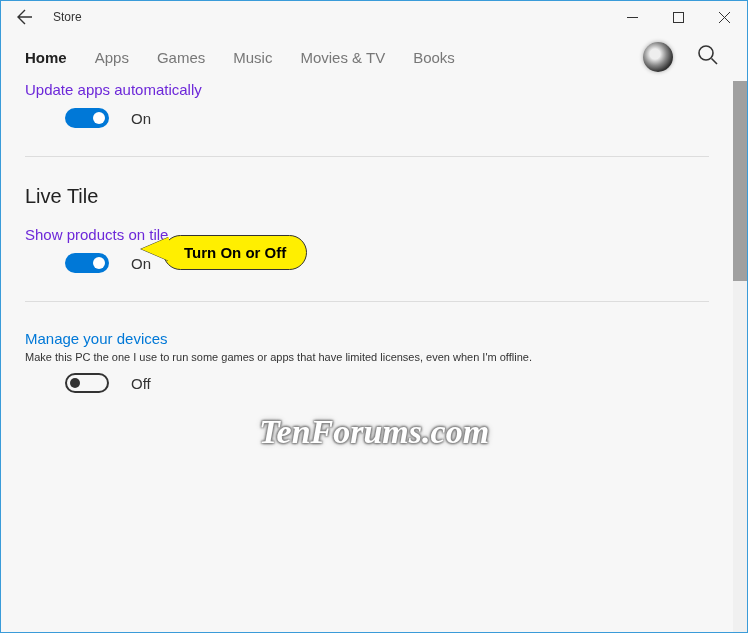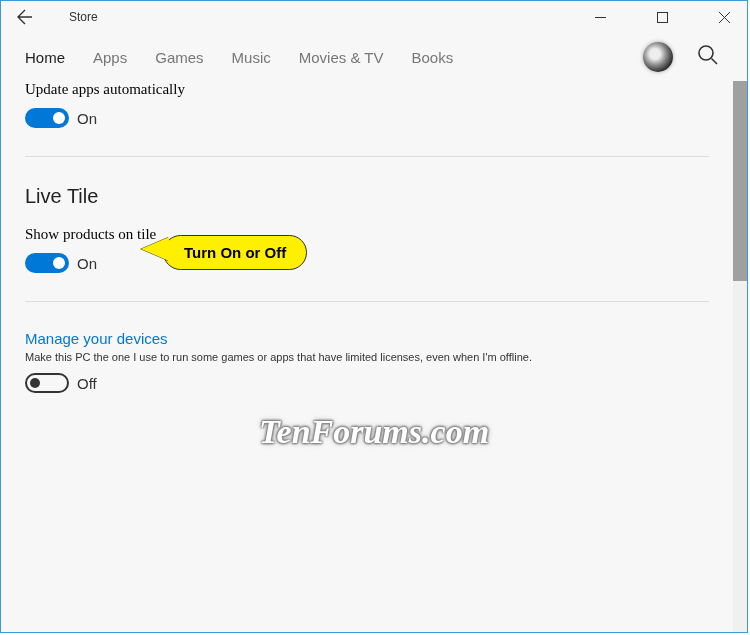--- a/index.html
+++ b/index.html
@@ -23,21 +23,20 @@
       position: relative;
       display: flex;
       flex-direction: column;
     }
     .titlebar {
       height: 32px;
       display: flex;
       align-items: center;
       padding: 0 0 0 8px;
       background: #f7f7f7;
-      gap: 16px;
     }
     .back-btn {
       width: 32px;
       height: 32px;
       display: flex;
       align-items: center;
       justify-content: center;
       cursor: pointer;
     }
     .title-text {
@@ -64,21 +63,21 @@
       gap: 0;
     }
     .nav-item {
       font-size: 15px;
       color: #777;
       padding: 0 14px;
       cursor: pointer;
     }
     .nav-item.active {
       color: #222;
-      font-weight: 400;
+      font-weight: 700;
     }
     .nav-item:first-child {
       padding-left: 0;
     }
     .nav-spacer {
       flex: 1;
     }
     .avatar {
       width: 30px;
       height: 30px;
@@ -126,28 +125,28 @@
       margin-bottom: 20px;
     }
     .section-header {
       font-size: 20px;
       font-weight: 400;
       color: #222;
       margin-bottom: 18px;
     }
     .setting-label {
       font-size: 15px;
-      color: #000000;
+      color: #6d28d9;
       margin-bottom: 10px;
-      font-family: Liberation Serif, serif;
     }
     .toggle-row {
       display: flex;
       align-items: center;
-      gap: 8px;
+      gap: 22px;
+      margin-left: 40px;
     }
     .toggle {
       width: 44px;
       height: 20px;
       border-radius: 10px;
       position: relative;
       cursor: pointer;
     }
     .toggle.on {
       background: #0078d7;

